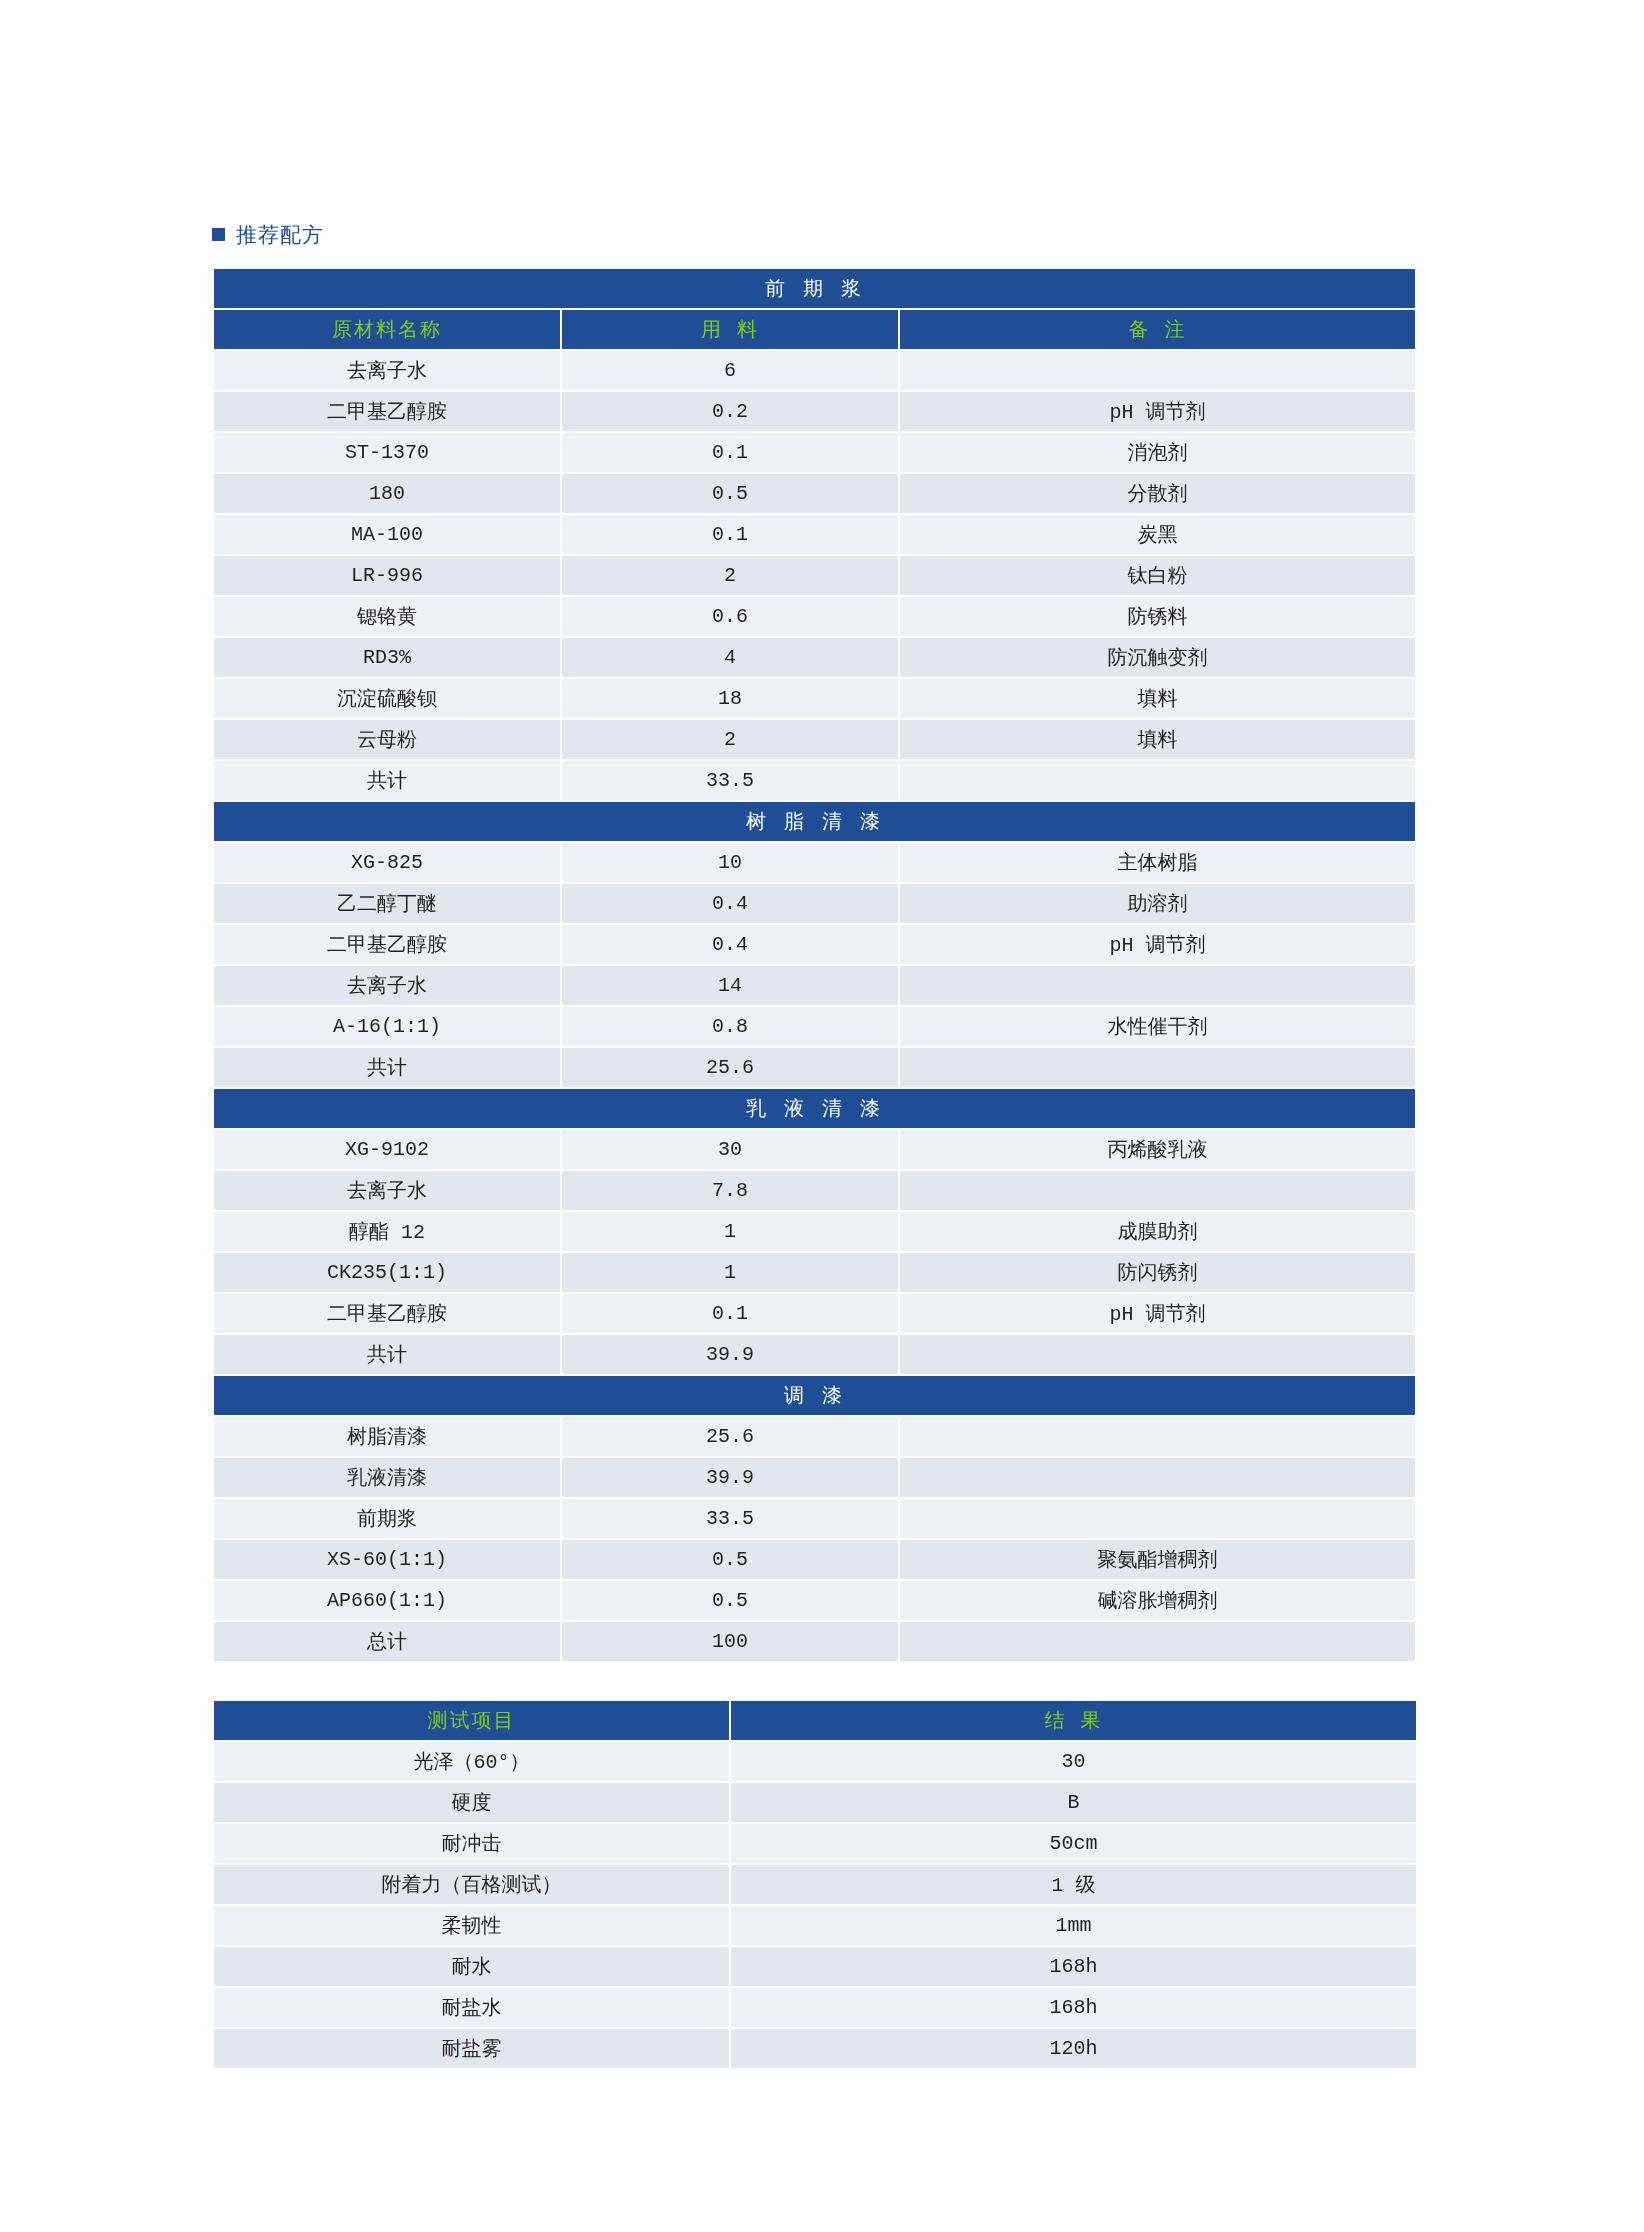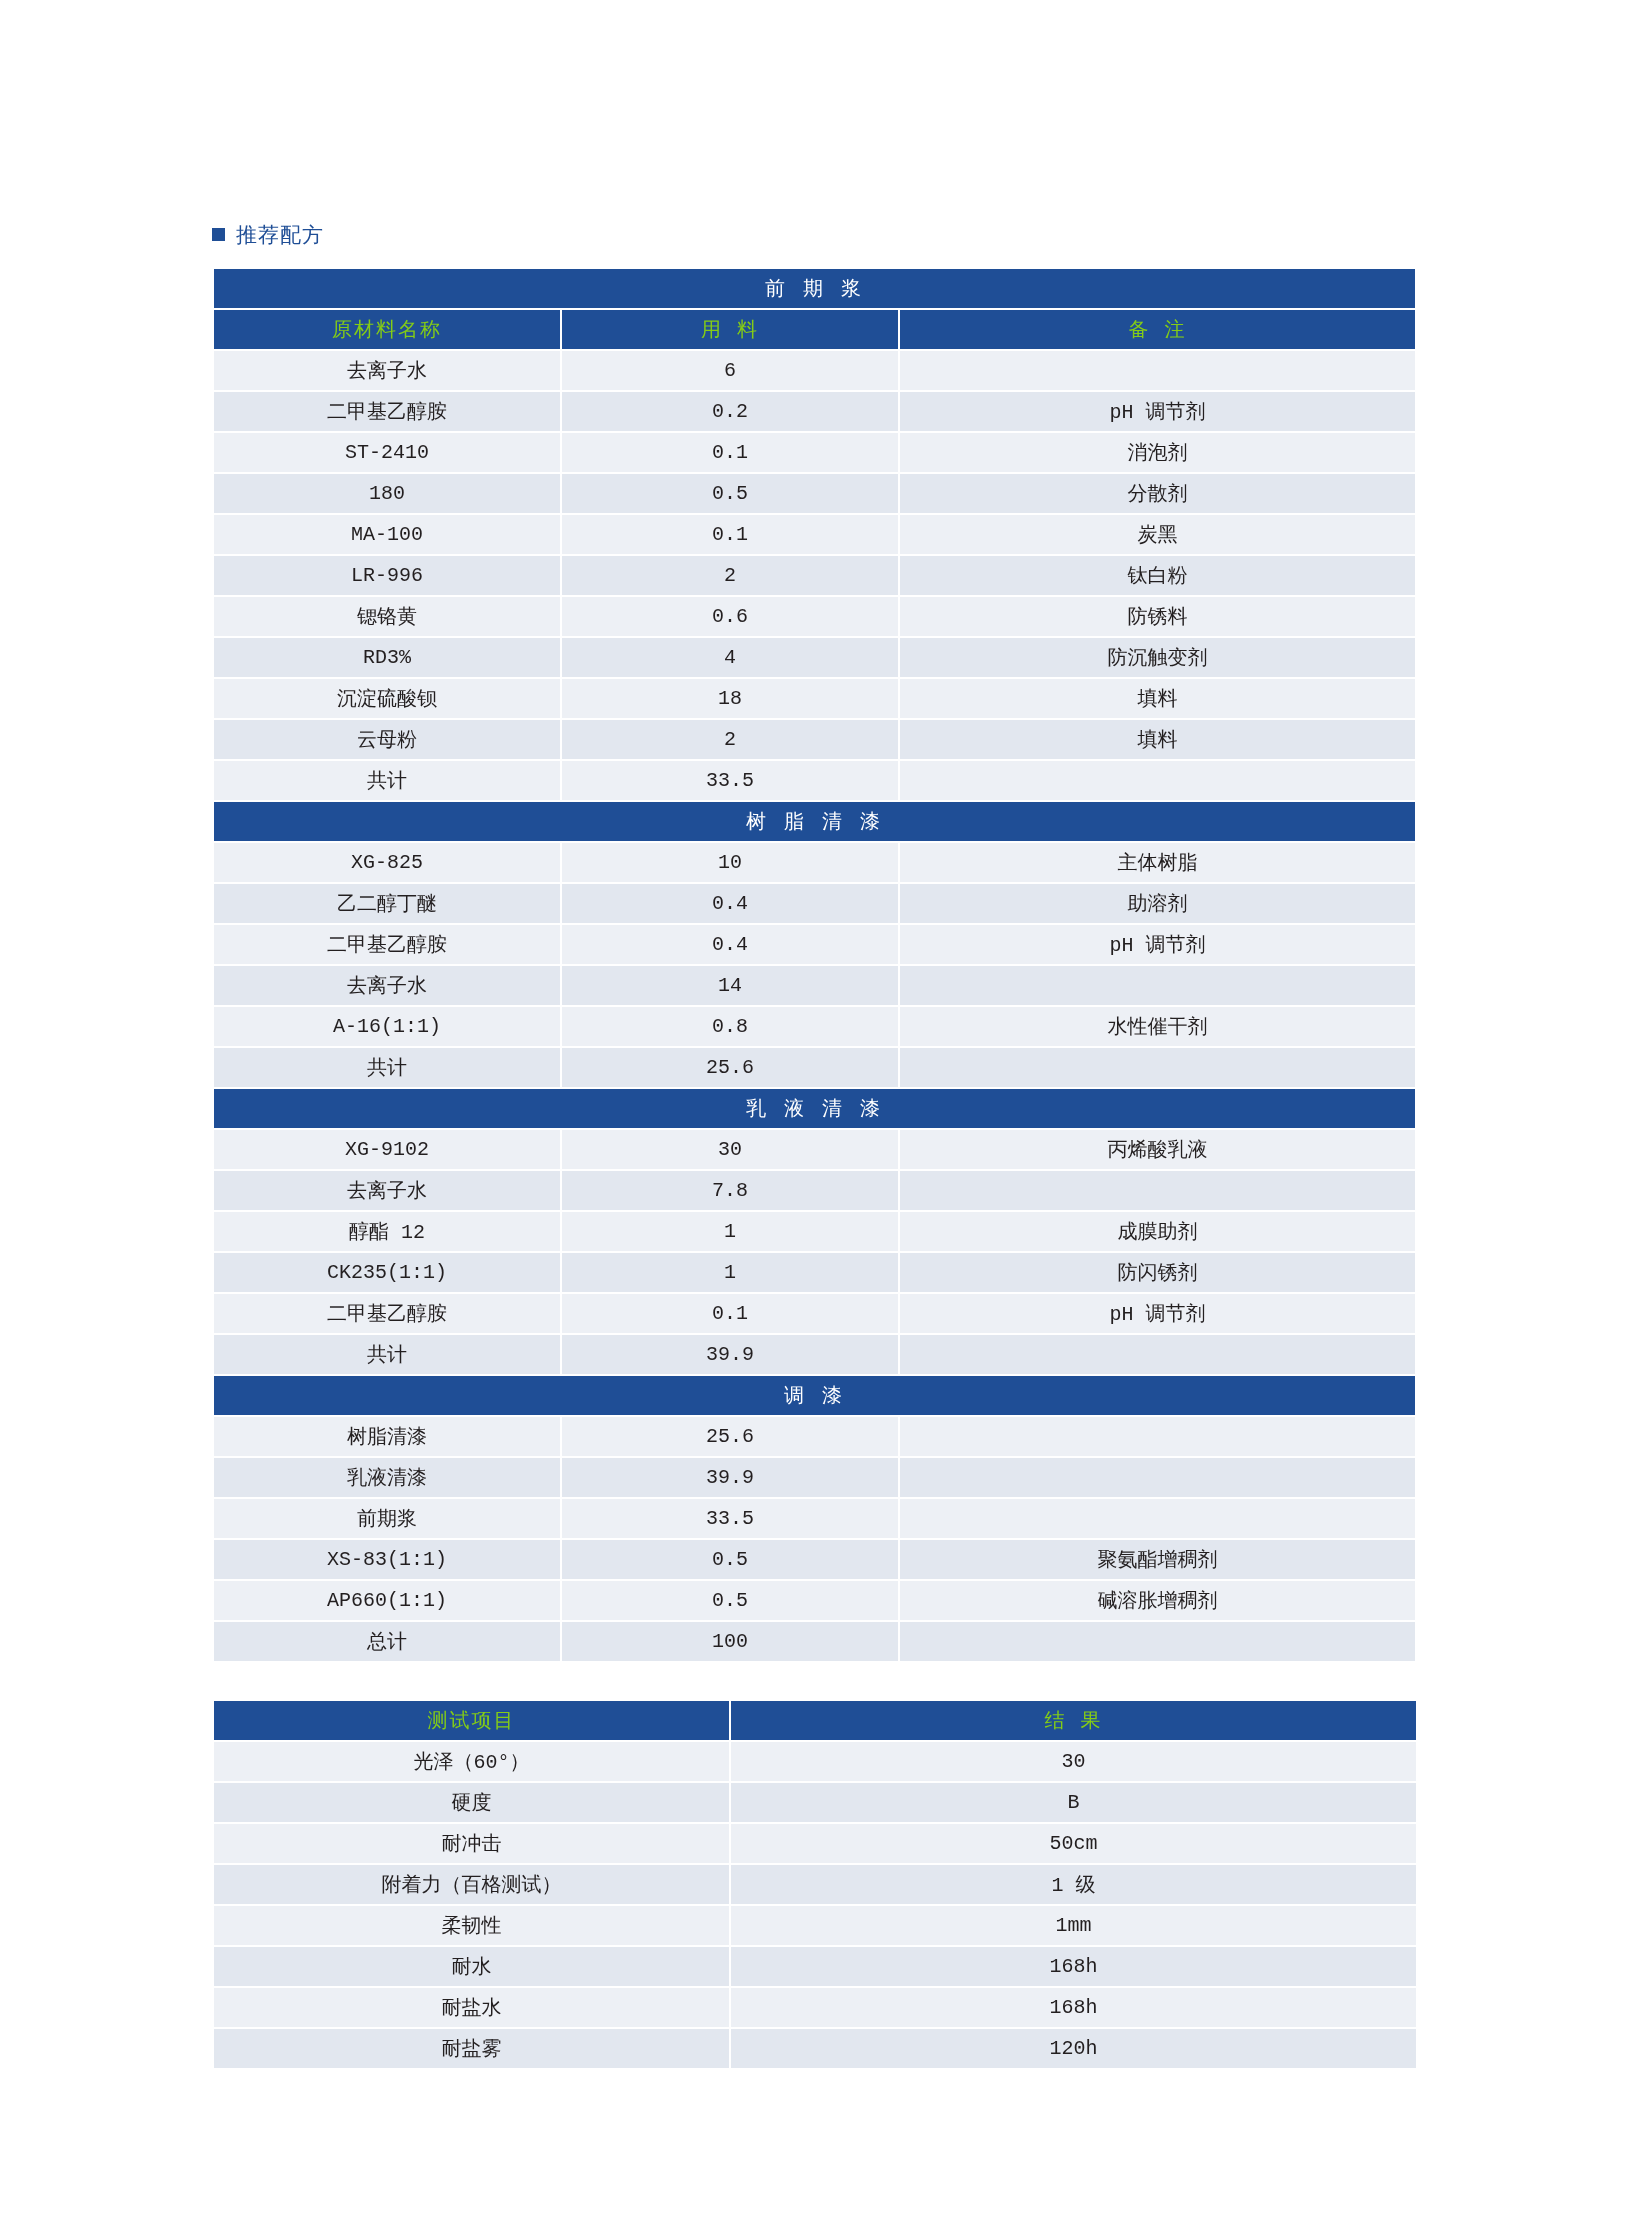--- a/index.html
+++ b/index.html
@@ -122,21 +122,21 @@
           <td>去离子水</td>
           <td>6</td>
           <td></td>
         </tr>
         <tr class="row-even">
           <td>二甲基乙醇胺</td>
           <td>0.2</td>
           <td>pH 调节剂</td>
         </tr>
         <tr class="row-odd">
-          <td>ST-2410</td>
+          <td>ST-1370</td>
           <td>0.1</td>
           <td>消泡剂</td>
         </tr>
         <tr class="row-even">
           <td>180</td>
           <td>0.5</td>
           <td>分散剂</td>
         </tr>
         <tr class="row-odd">
           <td>MA-100</td>
@@ -254,21 +254,21 @@
           <td>乳液清漆</td>
           <td>39.9</td>
           <td></td>
         </tr>
         <tr class="row-odd">
           <td>前期浆</td>
           <td>33.5</td>
           <td></td>
         </tr>
         <tr class="row-even">
-          <td>XS-83(1:1)</td>
+          <td>XS-60(1:1)</td>
           <td>0.5</td>
           <td>聚氨酯增稠剂</td>
         </tr>
         <tr class="row-odd">
           <td>AP660(1:1)</td>
           <td>0.5</td>
           <td>碱溶胀增稠剂</td>
         </tr>
         <tr class="row-even">
           <td>总计</td>

